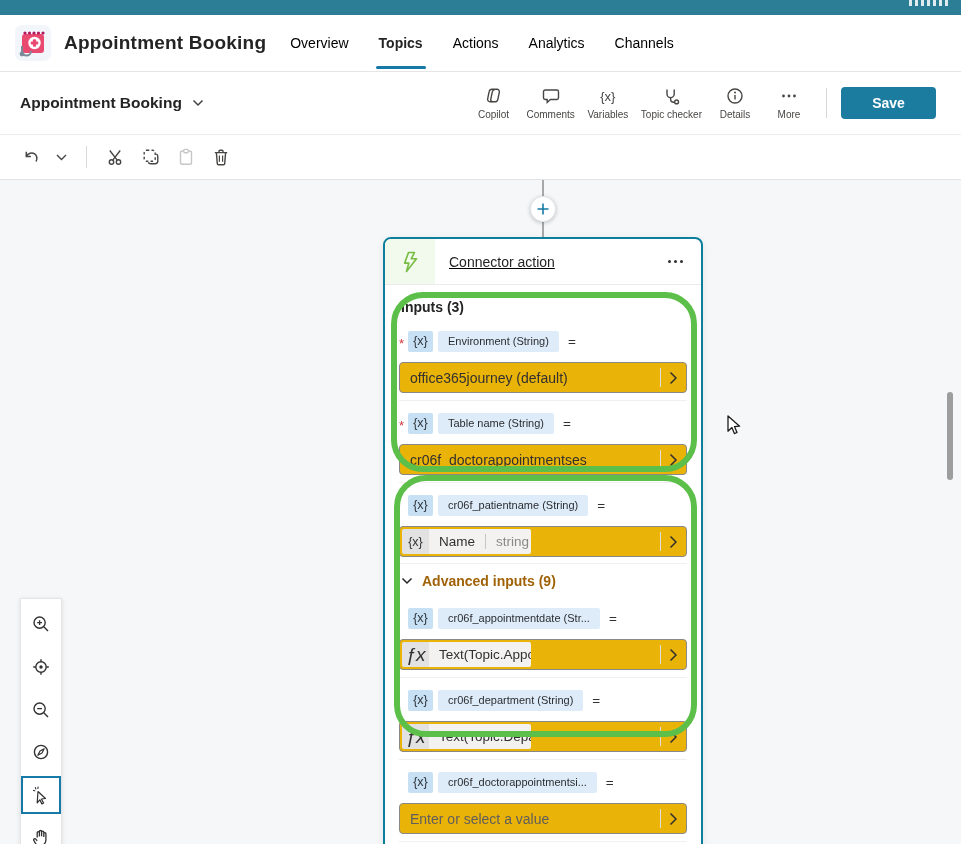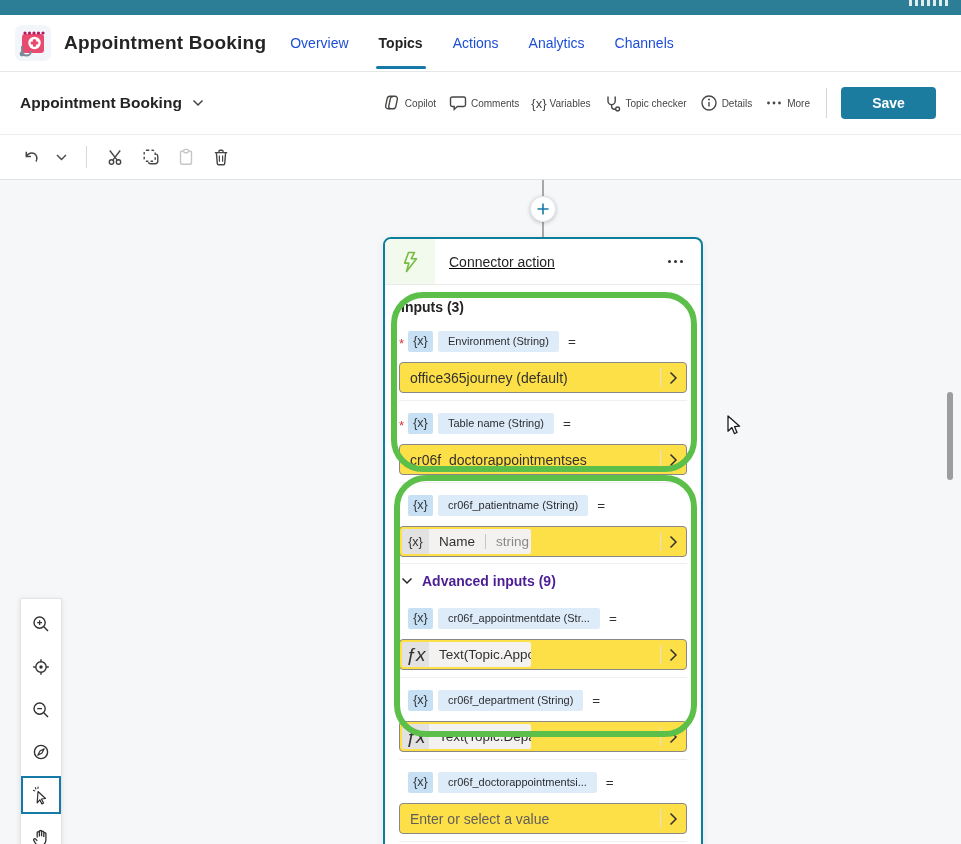--- a/index.html
+++ b/index.html
@@ -10,32 +10,32 @@
   .topbar { position:absolute; left:0; top:0; width:961px; height:15px; background:#2b7e95; }
   .topbar-frag { position:absolute; right:12px; top:0; width:40px; height:6px;
     background:repeating-linear-gradient(90deg,#ffffff 0 3px, transparent 3px 6px); opacity:.85; }
 
   
   .appheader { position:absolute; left:0; top:15px; width:961px; height:57px; background:#fff;
     border-bottom:1px solid #e6e6e6; display:flex; align-items:center; padding-left:14px; }
   .logo { width:38px; height:38px; margin-right:12px; }
   .app-title { font-size:19px; font-weight:700; color:#242424; letter-spacing:.2px; margin-right:24px; }
   .nav { display:flex; align-items:center; height:100%; gap:30px; }
-  .nav-item { position:relative; font-size:14px; color:#1d4ed8; height:100%; display:flex; align-items:center; cursor:pointer; }
+  .nav-item { position:relative; font-size:14px; color:#000000; height:100%; display:flex; align-items:center; cursor:pointer; }
   .nav-item.active { font-weight:700; color:#242424; }
   .nav-item.active::after { content:""; position:absolute; left:-3px; right:-3px; bottom:2px; height:3px;
     background:#1779a8; border-radius:2px; }
 
   
   .subheader { position:absolute; left:0; top:72px; width:961px; height:63px; background:#fff;
     border-bottom:1px solid #ececec; display:flex; align-items:center; padding:0 25px 0 20px; }
   .sub-title { display:flex; align-items:center; gap:10px; cursor:pointer; }
   .sub-title-text { font-size:15.5px; font-weight:700; color:#242424; }
   .tools { margin-left:auto; display:flex; align-items:center; }
-  .tool { display:flex; flex-direction:row; align-items:center; gap:3px; min-width:54px; padding:4px 6px;
+  .tool { display:flex; flex-direction:column; align-items:center; gap:3px; min-width:54px; padding:4px 6px;
     cursor:pointer; color:#484644; }
   .tool-label { font-size:10px; color:#484644; white-space:nowrap; }
   .icon-vars::before { content:"{x}"; font-size:13px; font-weight:400; color:#484644; letter-spacing:0; }
   .tools-divider { width:1px; height:30px; background:#d6d6d6; margin:0 14px 0 10px; }
   .save-btn { width:95px; height:32px; background:#1b7ca0; color:#fff; font-size:14px; font-weight:700;
     border:none; border-radius:4px; cursor:pointer; font-family:"Liberation Sans", sans-serif; }
 
   
   .edit-toolbar { position:absolute; left:0; top:135px; width:961px; height:45px; background:#fff;
     border-bottom:1px solid #e3e3e3; display:flex; align-items:center; padding-left:22px; gap:15px; }
@@ -57,34 +57,34 @@
   .node-header-strip { width:50px; height:100%; background:#f2f9ed; display:flex; align-items:center;
     justify-content:center; border-radius:6px 0 0 0; }
   .node-title { font-size:14px; color:#242424; margin-left:14px; }
   .node-more { margin-left:auto; margin-right:14px; cursor:pointer; display:flex; gap:3px; padding:4px; }
   .node-more i { width:3px; height:3px; border-radius:50%; background:#323130; }
   .node-body { padding:8px 14px 0 14px; }
 
   .section-header { font-size:14px; font-weight:700; color:#242424; padding:6px 0 4px 2px; }
   .adv-header { display:flex; align-items:center; gap:9px; padding:9px 0 7px 2px; cursor:pointer;
     border-top:1px solid #f0f0f0; margin-top:6px; }
-  .adv-header-text { font-size:14px; font-weight:700; color:#4c1d95; }
+  .adv-header-text { font-size:14px; font-weight:700; color:#a16207; }
 
   .field { padding-top:5px; }
   .field.sep { border-top:1px solid #f0f0f0; margin-top:7px; }
   .param-row { display:flex; align-items:center; height:30px; margin:2px 0 6px 0; }
   .req { color:#d13438; font-size:13px; width:9px; margin-top:4px; }
   .req-space { width:9px; }
   .xbadge { background:#c7e0f4; color:#30343a; font-size:12.5px; min-width:25px; height:21px;
     display:flex; align-items:center; justify-content:center; border-radius:2px; padding:0 2px; }
   .pill { background:#deecf9; color:#2b2d31; font-size:11px; height:21px; display:flex; align-items:center;
     padding:0 10px; margin-left:5px; border-radius:2px; white-space:nowrap; }
   .eq { font-size:13.5px; color:#323130; margin-left:9px; }
 
-  .input-box { height:31px; border:1px solid #8a8886; border-radius:4px; background:#fde047;
+  .input-box { height:31px; border:1px solid #8a8886; border-radius:4px; background:#eab308;
     display:flex; align-items:center; padding-left:2px; cursor:pointer; overflow:hidden; }
   .input-text { font-size:14px; color:#323130; padding-left:8px; white-space:nowrap; overflow:hidden; flex:1; }
   .input-text.placeholder { color:#605e5c; }
   .chip { display:flex; align-items:stretch; height:25px; border-radius:2px; overflow:hidden; flex:1; max-width:232px; }
   .chip-badge { background:#e2e2e2; color:#323130; font-size:12.5px; min-width:27px;
     display:flex; align-items:center; justify-content:center; }
   .chip-badge.fx { font-style:italic; font-size:19px; }
   .chip-val { background:#f3f2f1; color:#323130; font-size:13.5px; display:flex; align-items:center;
     padding:0 10px; white-space:nowrap; flex:1; gap:10px; }
   .chip-sep { width:1px; height:15px; background:#c8c6c4; }

